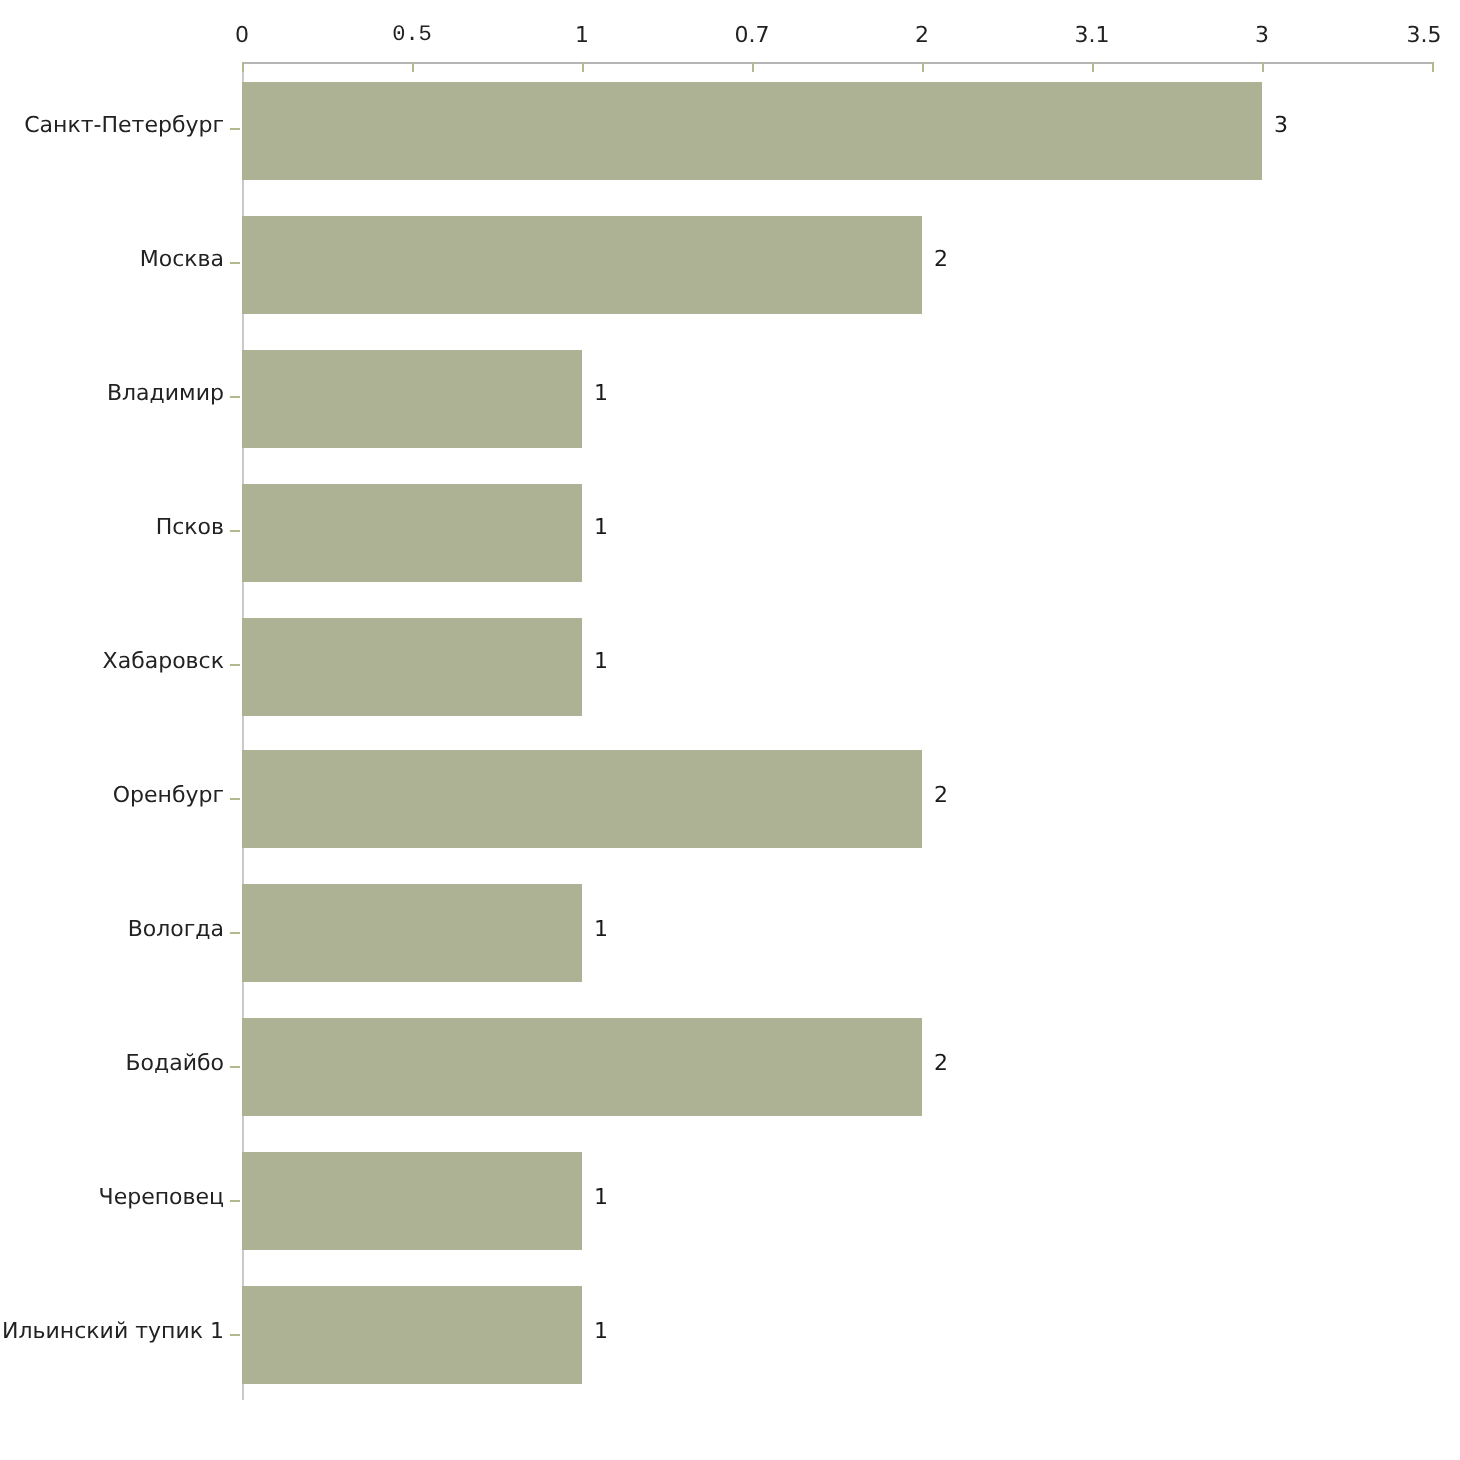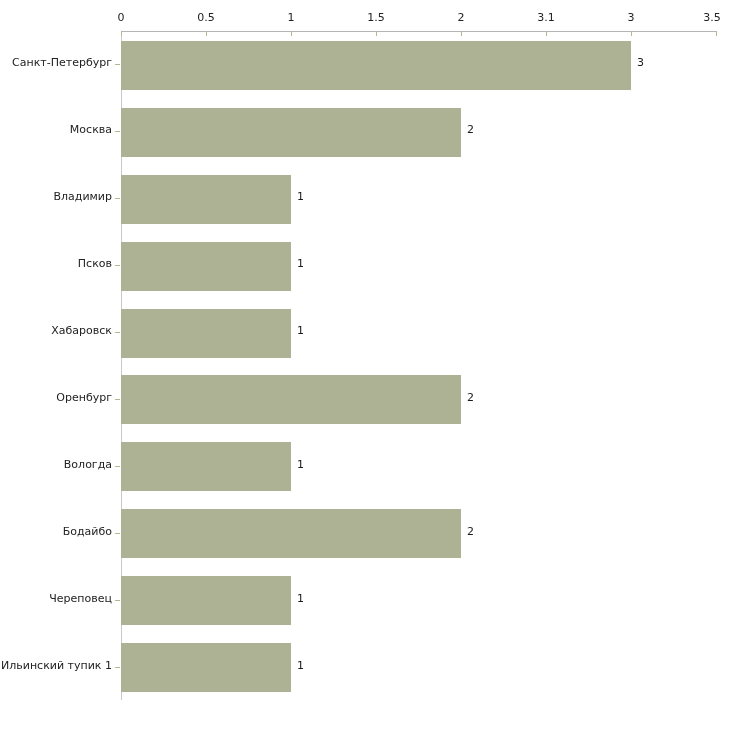--- a/index.html
+++ b/index.html
@@ -97,25 +97,25 @@
 
 <div id="chart-root">
 
   <div class="axis-top"></div>
   <div class="axis-left"></div>
 
   <div id="xticks-layer">
       <div class="xtick" style="left: 121px;"></div>
       <div class="xtick-label" style="left: 121px;">0</div>
       <div class="xtick" style="left: 206px;"></div>
-      <div class="xtick-label" style="left: 206px;">0.5</div>
+      <div class="xtick-label" style="left: 206px; font-family: Liberation Mono, monospace;">0.5</div>
       <div class="xtick" style="left: 291px;"></div>
       <div class="xtick-label" style="left: 291px;">1</div>
       <div class="xtick" style="left: 376px;"></div>
-      <div class="xtick-label" style="left: 376px;">1.5</div>
+      <div class="xtick-label" style="left: 376px;">0.7</div>
       <div class="xtick" style="left: 461px;"></div>
       <div class="xtick-label" style="left: 461px;">2</div>
       <div class="xtick" style="left: 546px;"></div>
       <div class="xtick-label" style="left: 546px;">3.1</div>
       <div class="xtick" style="left: 631px;"></div>
       <div class="xtick-label" style="left: 631px;">3</div>
       <div class="xtick" style="left: 716px;"></div>
       <div class="xtick-label" style="left: 712px;">3.5</div>
     </div>
   <div id="yticks-layer">

